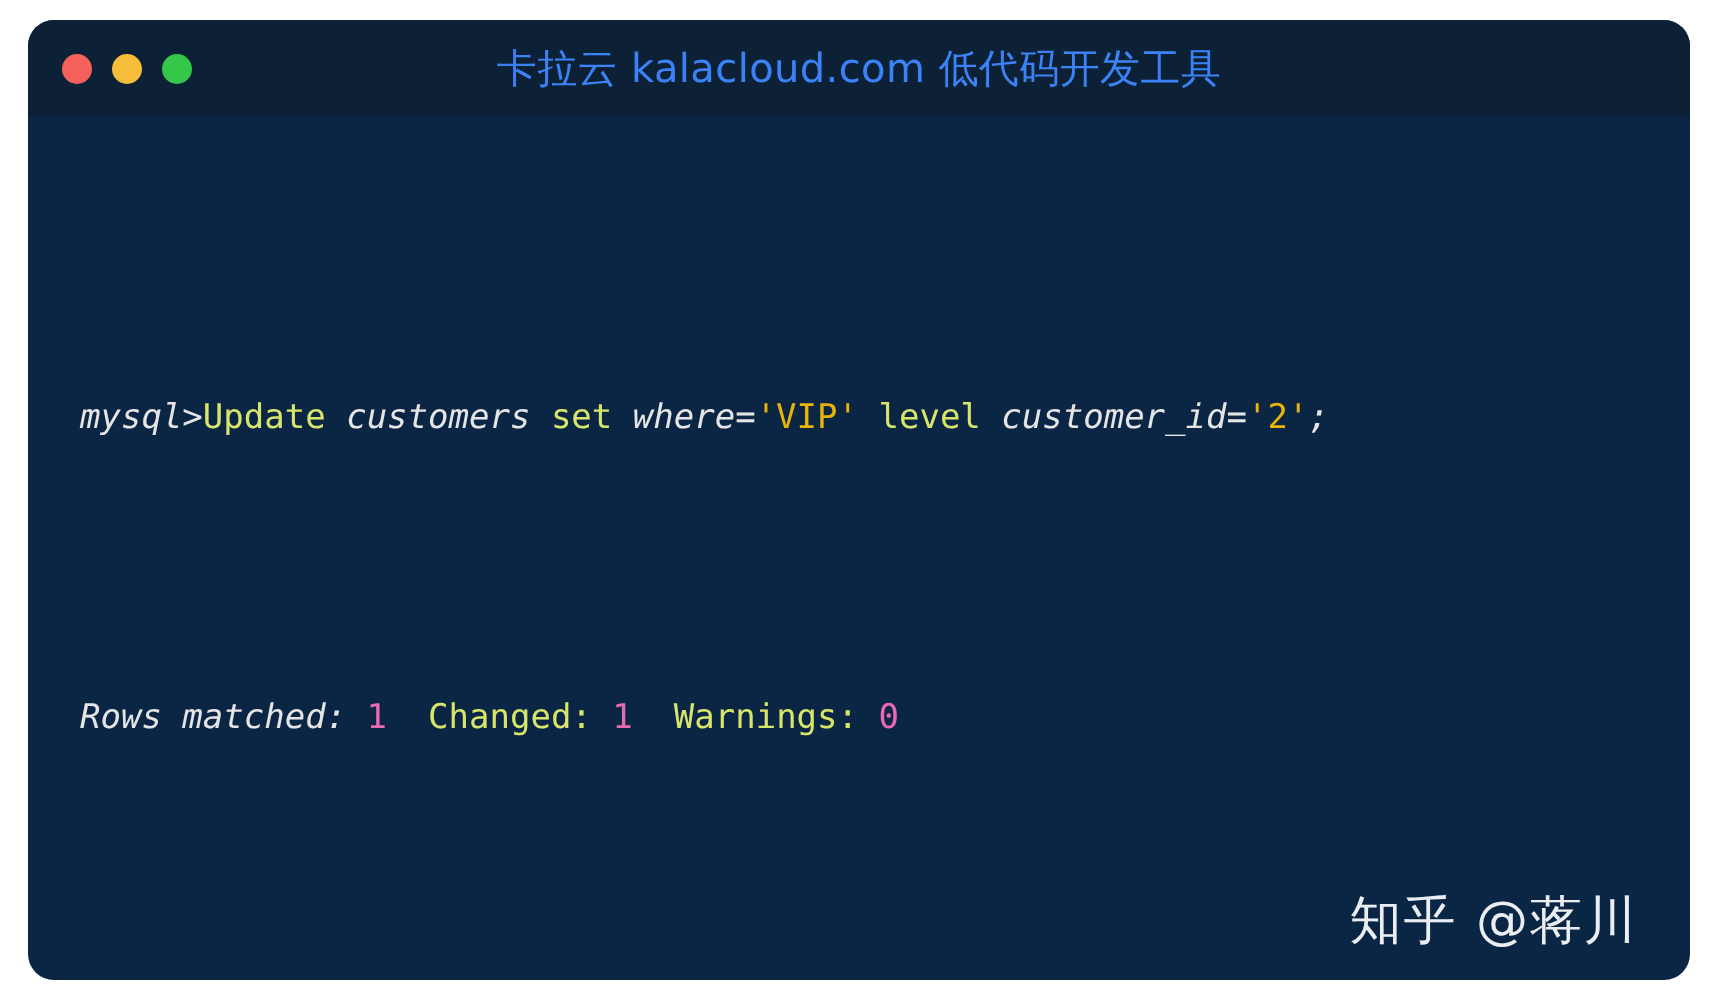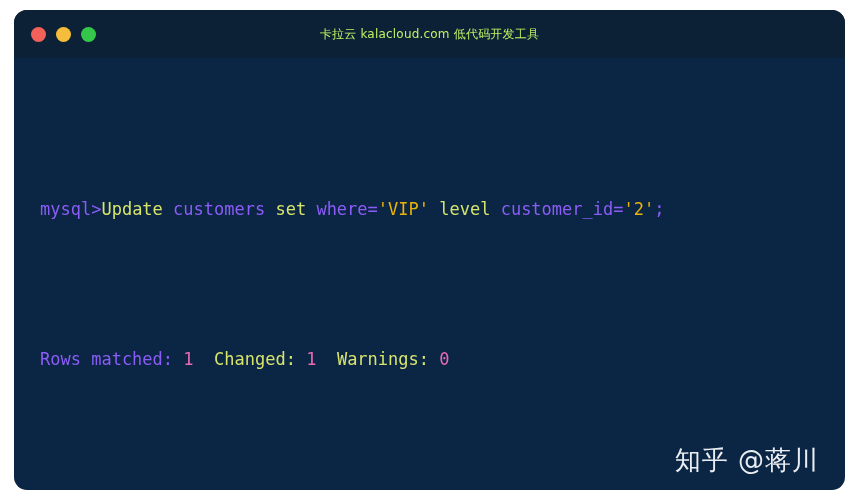--- a/index.html
+++ b/index.html
@@ -53,23 +53,23 @@
   .light.green  { background: #34c749; }
 
   .title {
     position: absolute;
     left: 0;
     right: 0;
     top: 0;
     height: 48px;
     line-height: 48px;
     text-align: center;
-    color: #bef264;
+    color: #3b82f6;
     font-family: "DejaVu Sans", "Liberation Sans", sans-serif;
-    font-size: 12px;
+    font-size: 20px;
     letter-spacing: .2px;
     pointer-events: none;
   }
 
   
   .terminal {
     padding: 16px 0 0 26px;
     box-sizing: border-box;
     font-size: 17px;
     line-height: 30px;
@@ -78,21 +78,21 @@
     letter-spacing: 0px;
   }
   .line { white-space: pre; height: 30px; }
   .line.blank { height: 27px; }
 
   
   .kw   { color: #d7e56b; }   
   .str  { color: #eab308; }   
   .num  { color: #e86ab0; }   
   .lbl  { color: #d7e56b; text-align: center; }   
-  .pl   { color: #8b5cf6; }
+  .pl   { color: #e5e5e5; font-style: italic; }
 
   
   .watermark {
     position: absolute;
     right: 26px;
     bottom: 12px;
     color: #f2f5f8;
     font-family: "DejaVu Sans", "Liberation Sans", sans-serif;
     font-size: 26px;
     letter-spacing: 1px;

